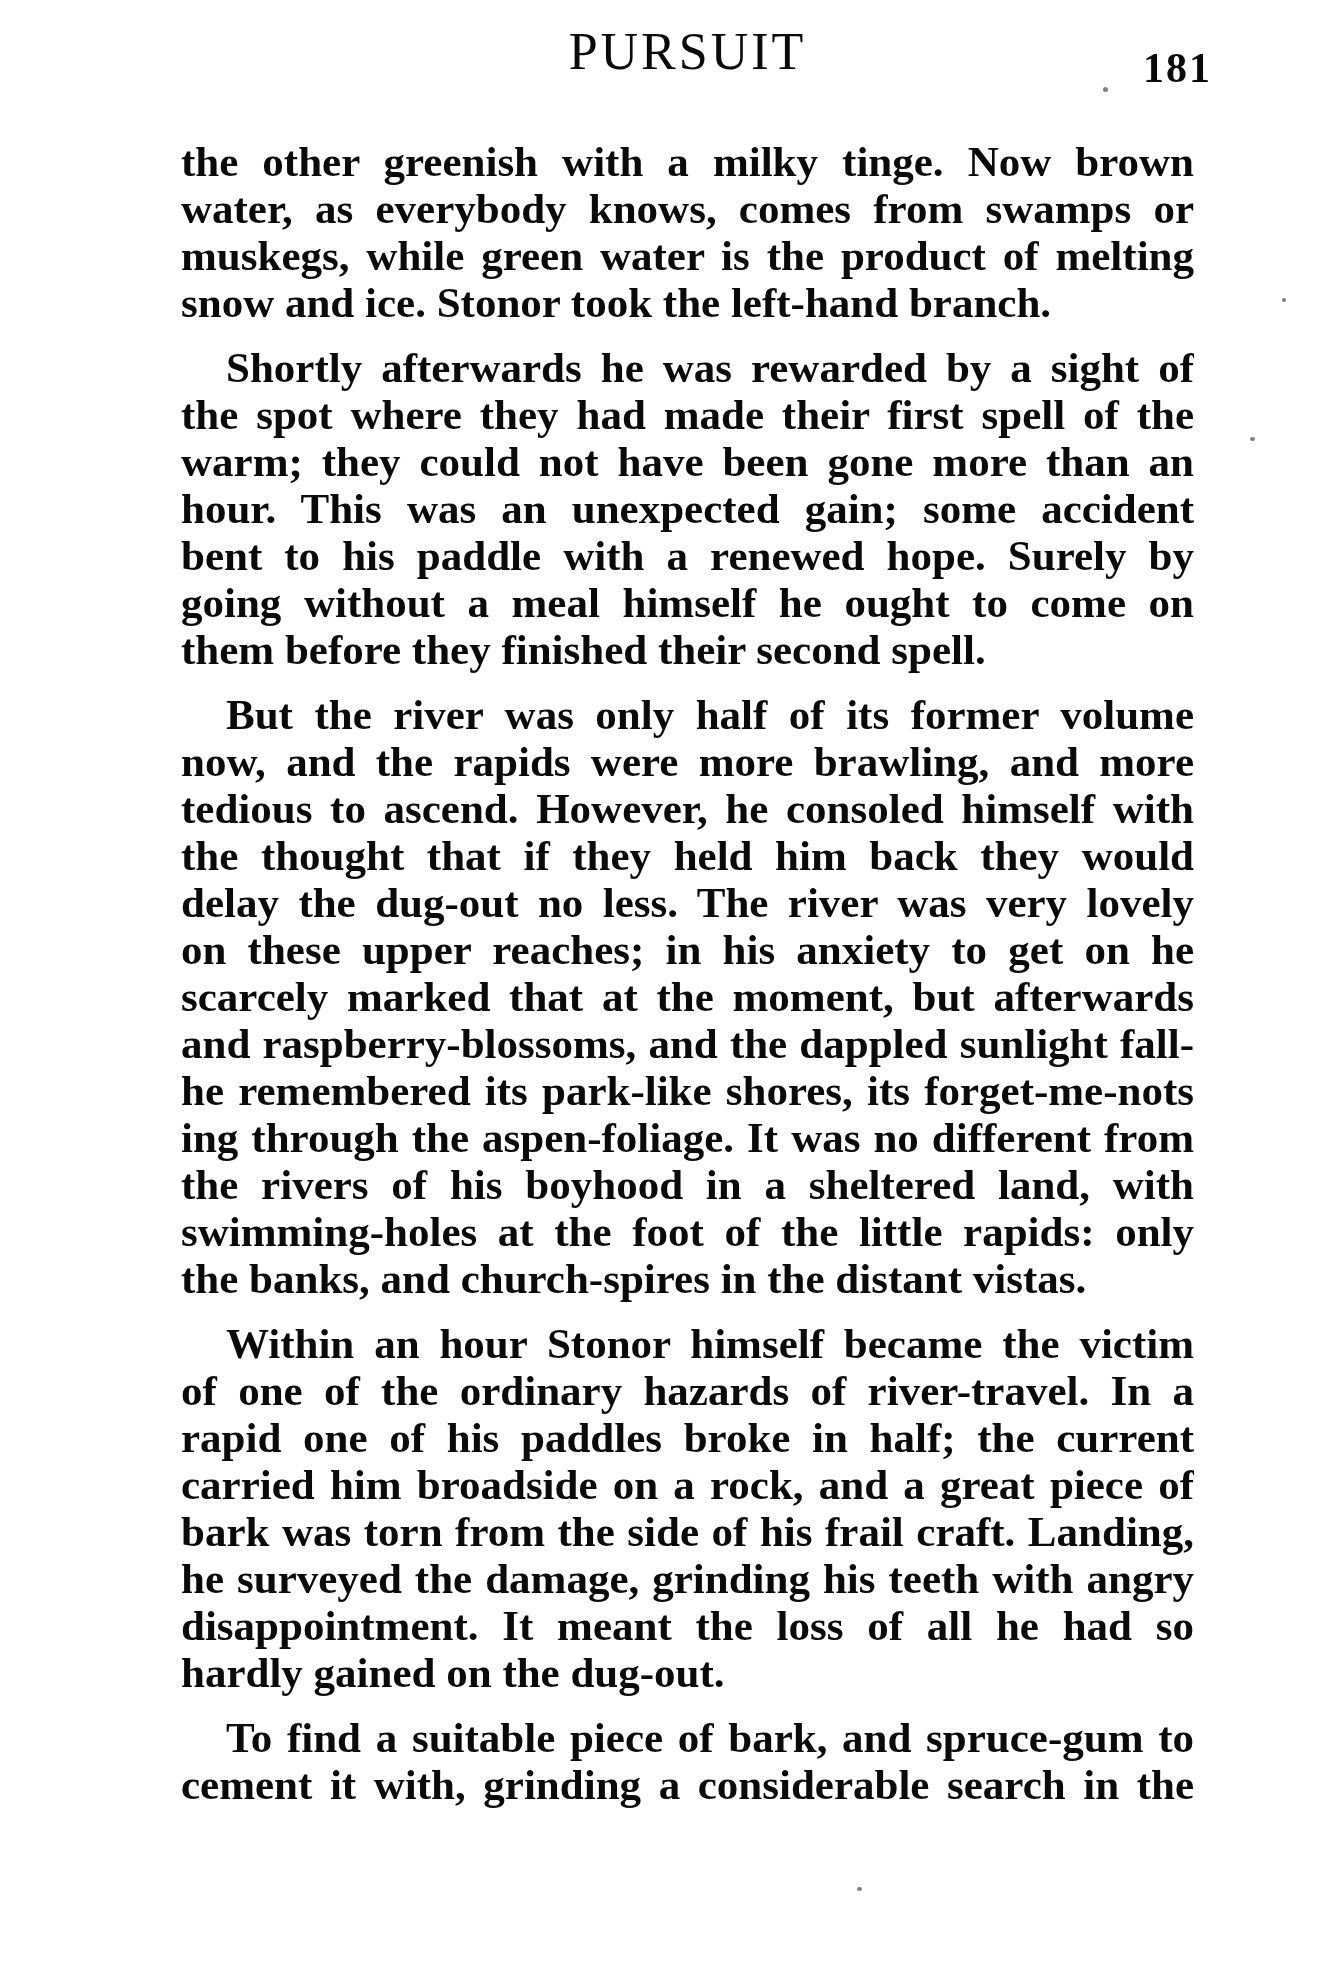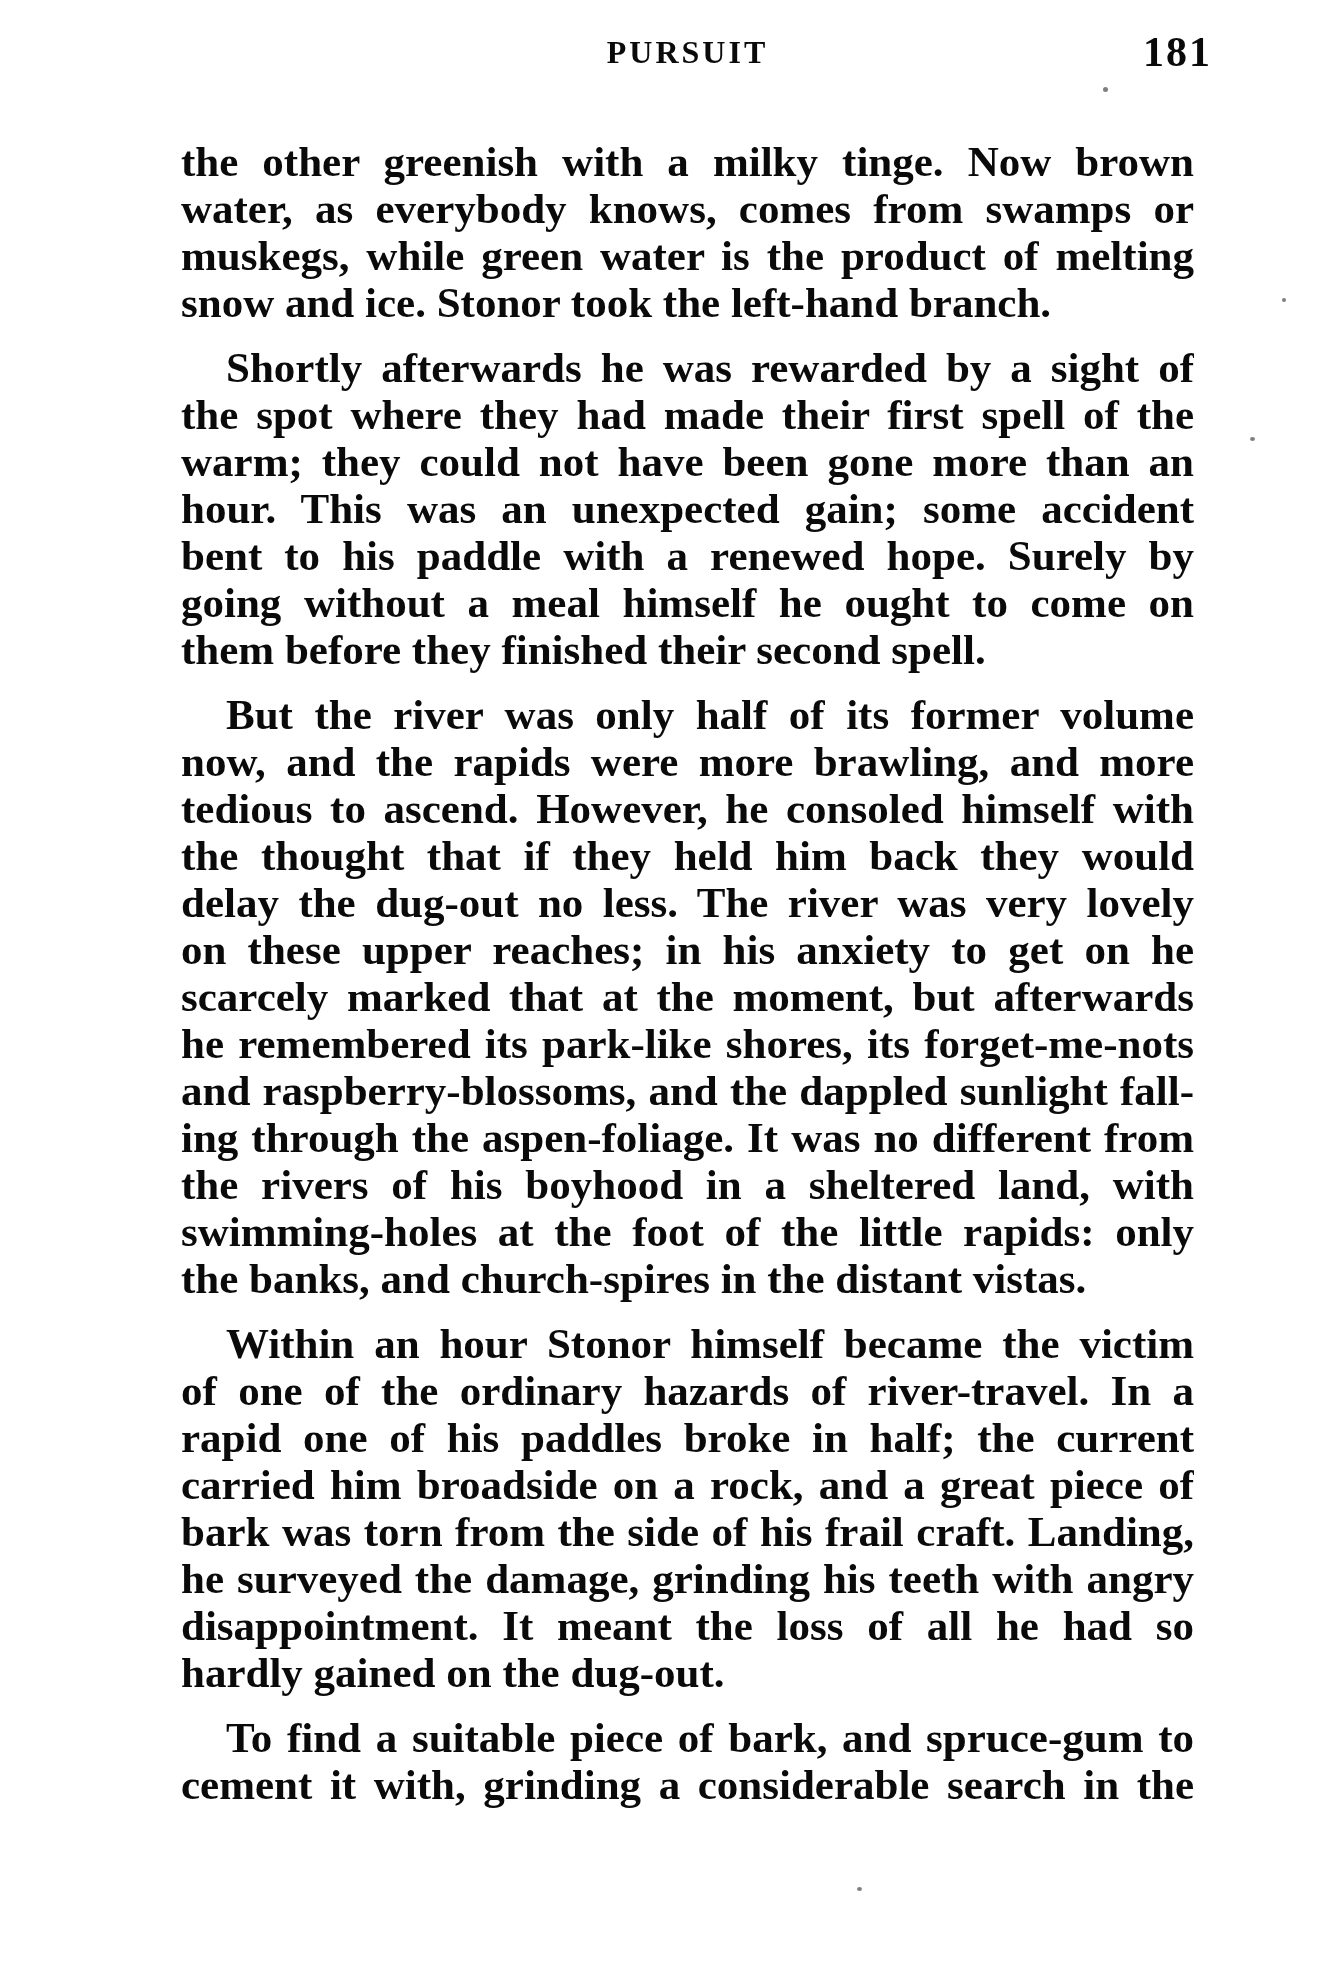--- a/index.html
+++ b/index.html
@@ -23,28 +23,28 @@
     top: 26px;
     left: 163px;
     width: 1049px;
     height: 52px;
     line-height: 52px;
   }
   #running-title {
     display: block;
     margin: 0;
     text-align: center;
-    font-size: 32px;
-    font-weight: bold;
+    font-size: 52px;
+    font-weight: normal;
     letter-spacing: 3px;
     line-height: 52px;
   }
   #page-number {
     position: absolute;
-    top: 0;
+    top: 16px;
     right: 0;
     font-size: 42px;
     letter-spacing: 2px;
     line-height: 52px;
   }
   
   #text-block {
     position: absolute;
     top: 120px;
     left: 163px;
@@ -98,22 +98,22 @@
         <div class="line end">them before they finished their second spell.</div>
       </div>
       <div class="para">
         <div class="line indent">But the river was only half of its former volume</div>
         <div class="line">now, and the rapids were more brawling, and more</div>
         <div class="line">tedious to ascend.  However, he consoled himself with</div>
         <div class="line">the thought that if they held him back they would</div>
         <div class="line">delay the dug-out no less.  The river was very lovely</div>
         <div class="line">on these upper reaches; in his anxiety to get on he</div>
         <div class="line">scarcely marked that at the moment, but afterwards</div>
+        <div class="line">and raspberry-blossoms, and the dappled sunlight fall-</div>
         <div class="line">he remembered its park-like shores, its forget-me-nots</div>
-        <div class="line">and raspberry-blossoms, and the dappled sunlight fall-</div>
         <div class="line">ing through the aspen-foliage.  It was no different from</div>
         <div class="line">the rivers of his boyhood in a sheltered land, with</div>
         <div class="line">swimming-holes at the foot of the little rapids: only</div>
         <div class="line end">the banks, and church-spires in the distant vistas.</div>
       </div>
       <div class="para">
         <div class="line indent">Within an hour Stonor himself became the victim</div>
         <div class="line">of one of the ordinary hazards of river-travel.  In a</div>
         <div class="line">rapid one of his paddles broke in half; the current</div>
         <div class="line">carried him broadside on a rock, and a great piece of</div>

